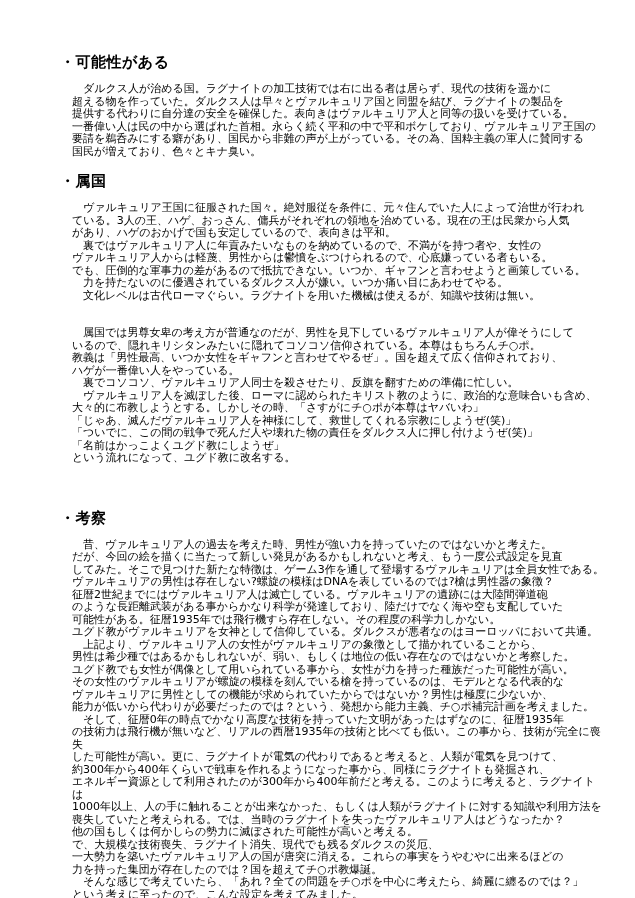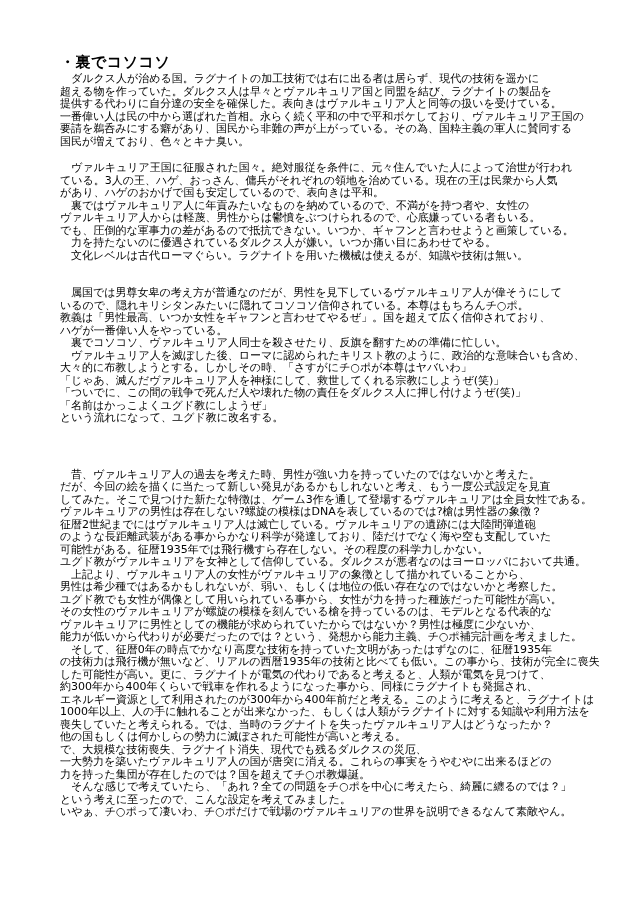--- a/index.html
+++ b/index.html
@@ -22,46 +22,47 @@
   }
   .sec { display: block; }
   .sec-heading {
     margin: 0 0 2px 0;
     font-size: 15px;
     font-weight: bold;
     line-height: 18px;
     letter-spacing: 0.5px;
   }
   .sec-body {
-    margin: 0;
+    margin: 12px;
     font-size: 11px;
     line-height: 12.5px;
     letter-spacing: 0px;
     white-space: pre-line;
   }
   .s2 { margin-top: 14px; }
   .s3 { margin-top: 25px; }
   .s4 { margin-top: 44px; }
 </style>
 </head>
 <body>
 
 <div class="page">
 
   <section class="sec s1">
-    <h2 class="sec-heading">・裏でコソコソ</h2>
+    <h2 class="sec-heading">・可能性がある</h2>
     <div class="sec-body">　ダルクス人が治める国。ラグナイトの加工技術では右に出る者は居らず、現代の技術を遥かに
 超える物を作っていた。ダルクス人は早々とヴァルキュリア国と同盟を結び、ラグナイトの製品を
 提供する代わりに自分達の安全を確保した。表向きはヴァルキュリア人と同等の扱いを受けている。
 一番偉い人は民の中から選ばれた首相。永らく続く平和の中で平和ボケしており、ヴァルキュリア王国の
 要請を鵜呑みにする癖があり、国民から非難の声が上がっている。その為、国粋主義の軍人に賛同する
 国民が増えており、色々とキナ臭い。</div>
   </section>
 
   <section class="sec s2">
+    <h2 class="sec-heading">・属国</h2>
     <div class="sec-body">　ヴァルキュリア王国に征服された国々。絶対服従を条件に、元々住んでいた人によって治世が行われ
 ている。3人の王、ハゲ、おっさん、傭兵がそれぞれの領地を治めている。現在の王は民衆から人気
 があり、ハゲのおかげで国も安定しているので、表向きは平和。
 　裏ではヴァルキュリア人に年貢みたいなものを納めているので、不満がを持つ者や、女性の
 ヴァルキュリア人からは軽蔑、男性からは鬱憤をぶつけられるので、心底嫌っている者もいる。
 でも、圧倒的な軍事力の差があるので抵抗できない。いつか、ギャフンと言わせようと画策している。
 　力を持たないのに優遇されているダルクス人が嫌い。いつか痛い目にあわせてやる。
 　文化レベルは古代ローマぐらい。ラグナイトを用いた機械は使えるが、知識や技術は無い。</div>
   </section>
 
@@ -73,20 +74,21 @@
 　裏でコソコソ、ヴァルキュリア人同士を殺させたり、反旗を翻すための準備に忙しい。
 　ヴァルキュリア人を滅ぼした後、ローマに認められたキリスト教のように、政治的な意味合いも含め、
 大々的に布教しようとする。しかしその時、「さすがにチ○ポが本尊はヤバいわ」
 「じゃあ、滅んだヴァルキュリア人を神様にして、救世してくれる宗教にしようぜ(笑)」
 「ついでに、この間の戦争で死んだ人や壊れた物の責任をダルクス人に押し付けようぜ(笑)」
 「名前はかっこよくユグド教にしようぜ」
 という流れになって、ユグド教に改名する。</div>
   </section>
 
   <section class="sec s4">
+    <h2 class="sec-heading">・考察</h2>
     <div class="sec-body">　昔、ヴァルキュリア人の過去を考えた時、男性が強い力を持っていたのではないかと考えた。
 だが、今回の絵を描くに当たって新しい発見があるかもしれないと考え、もう一度公式設定を見直
 してみた。そこで見つけた新たな特徴は、ゲーム3作を通して登場するヴァルキュリアは全員女性である。
 ヴァルキュリアの男性は存在しない?螺旋の模様はDNAを表しているのでは?槍は男性器の象徴？
 征暦2世紀までにはヴァルキュリア人は滅亡している。ヴァルキュリアの遺跡には大陸間弾道砲
 のような長距離武装がある事からかなり科学が発達しており、陸だけでなく海や空も支配していた
 可能性がある。征暦1935年では飛行機すら存在しない。その程度の科学力しかない。
 ユグド教がヴァルキュリアを女神として信仰している。ダルクスが悪者なのはヨーロッパにおいて共通。
 　上記より、ヴァルキュリア人の女性がヴァルキュリアの象徴として描かれていることから、
 男性は希少種ではあるかもしれないが、弱い、もしくは地位の低い存在なのではないかと考察した。

